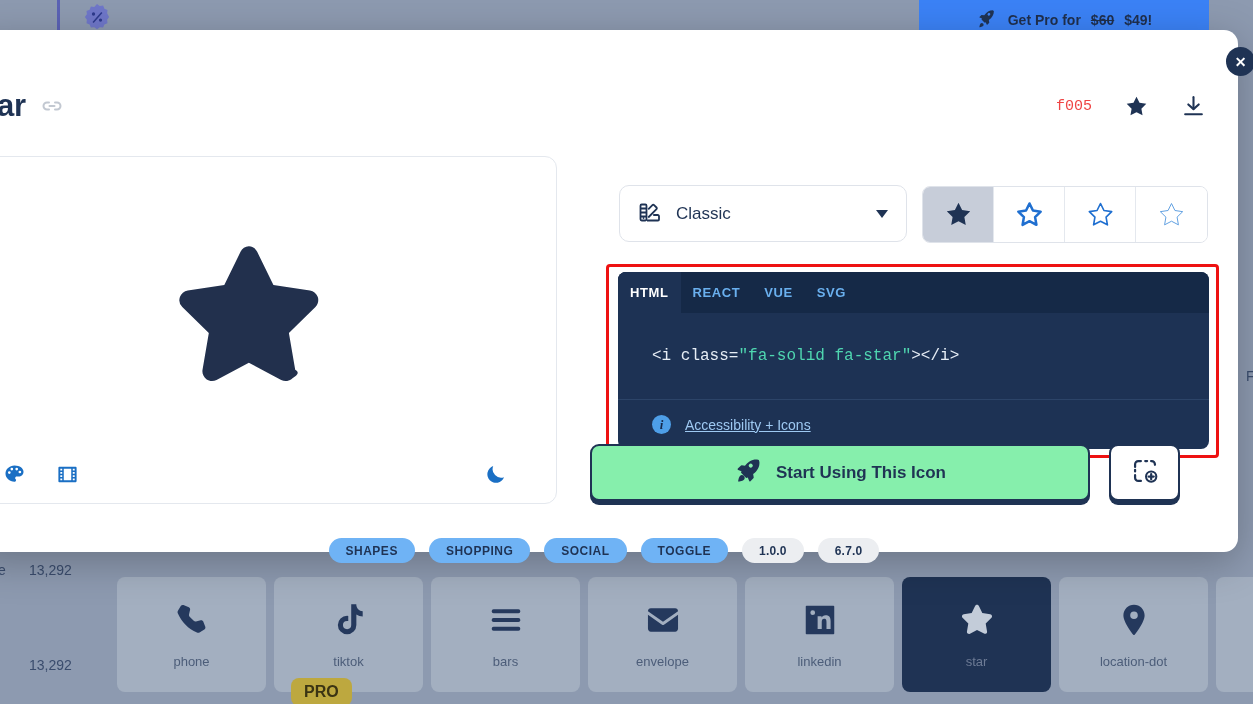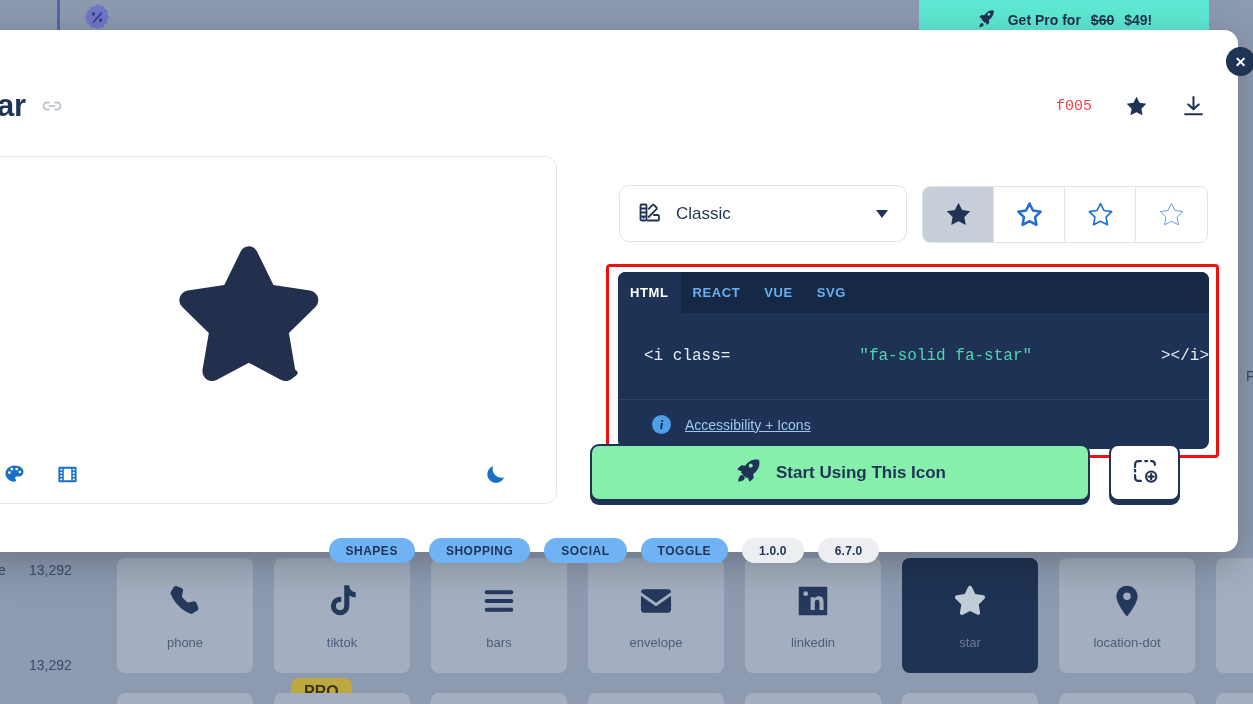--- a/index.html
+++ b/index.html
@@ -33,40 +33,41 @@
   }
   .promo-title {
     font-size: 15px; font-weight: bold; color: #1f2f4d;
     letter-spacing: .1px; white-space: nowrap;
   }
   .promo-sub {
     font-size: 14px; color: #2a3a5c; white-space: nowrap; margin-top: 6px;
   }
   .promo-cta {
     position: absolute; left: 862px; top: 0; width: 290px; height: 40px;
-    background: #5eead4;
+    background: #3b82f6;
     display: flex; align-items: center; justify-content: center; gap: 10px;
     font-size: 14px; font-weight: bold; color: #1f2f4d;
   }
   .promo-cta .strike { text-decoration: line-through; }
 
   
   .bg-grid {
     position: absolute; left: 117px; top: 558px;
     display: grid;
     grid-template-columns: repeat(8, 137px);
     gap: 20px 20px;
   }
   .bg-cell {
-    width: 136px; height: 115px;
+    width: 149px; height: 115px;
     background: #a3afc0;
     border-radius: 8px;
     display: flex; flex-direction: column;
     align-items: center; justify-content: center; gap: 11px;
     color: #25395d;
+    margin-top: 19px;
   }
   .bg-cell.selected { background: #1f3354; color: #c3ccd9; }
   .bg-cell-label { font-size: 13px; color: #4c5d79; }
   .bg-cell.selected .bg-cell-label { color: #6d7b95; }
   .bg-num {
     position: absolute; font-size: 14px; color: #3a4c6d;
   }
   .pro-badge {
     position: absolute; left: 291px; top: 678px;
     background: #bda83f; color: #3b3413;
@@ -192,26 +193,25 @@
     padding: 0 12px; height: 41px;
     display: flex; align-items: center;
     font-size: 13px; font-weight: bold; letter-spacing: .6px;
     color: #6ab0ef; cursor: pointer;
     background: transparent; border: none;
   }
   .code-tab.active { background: #1d3254; color: #ffffff; }
   .code-body {
     height: 87px;
     display: flex; align-items: center;
-    padding-left: 26px;
+    padding-left: 34px;
     font-family: "Liberation Mono", monospace;
     font-size: 16px; color: #e6edf5;
     border-bottom: 1px solid #2d4straight;
     border-bottom: 1px solid #2c4468;
-    justify-content: space-between;
   }
   .code-str { color: #4fd6b0; }
   .code-foot {
     height: 49px;
     display: flex; align-items: center; gap: 14px;
     padding-left: 34px;
   }
   .info-dot {
     width: 19px; height: 19px; border-radius: 50%;
     background: #4e9fe8; color: #16294a;

